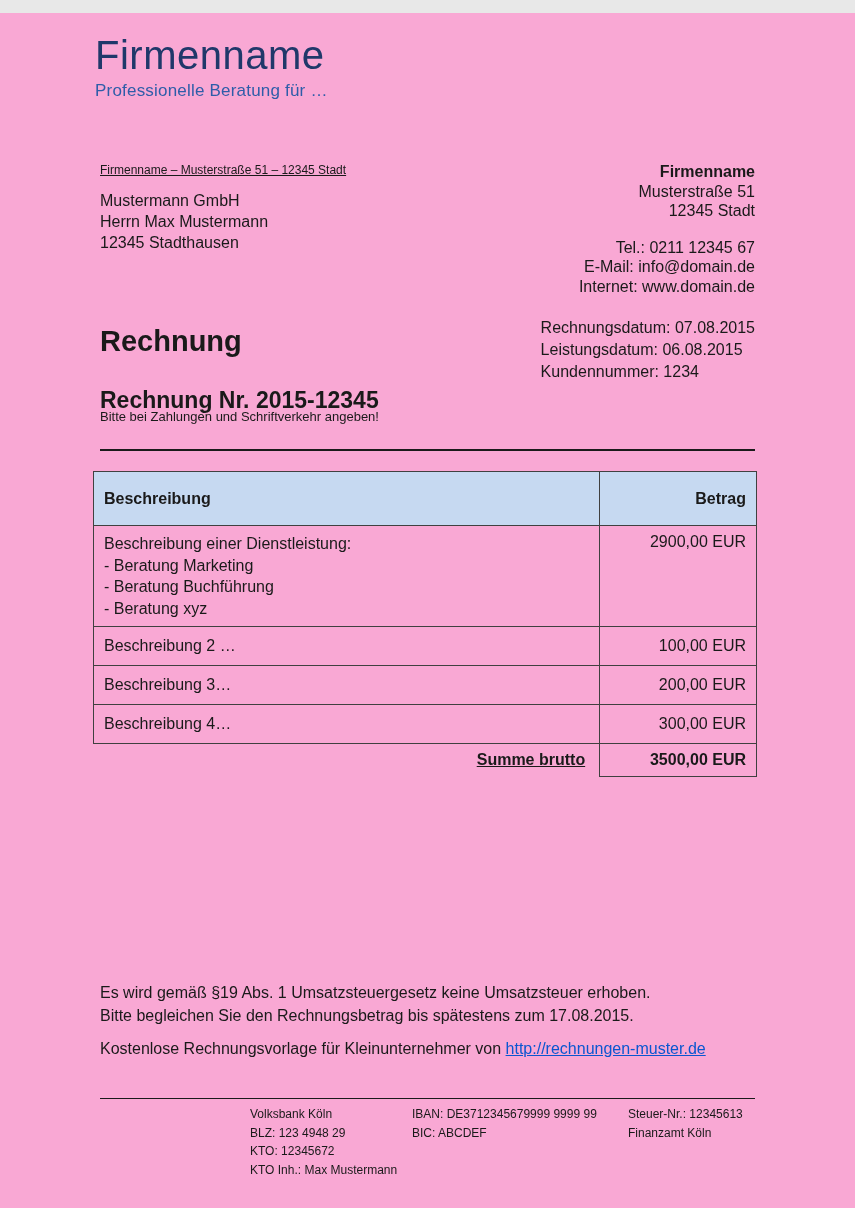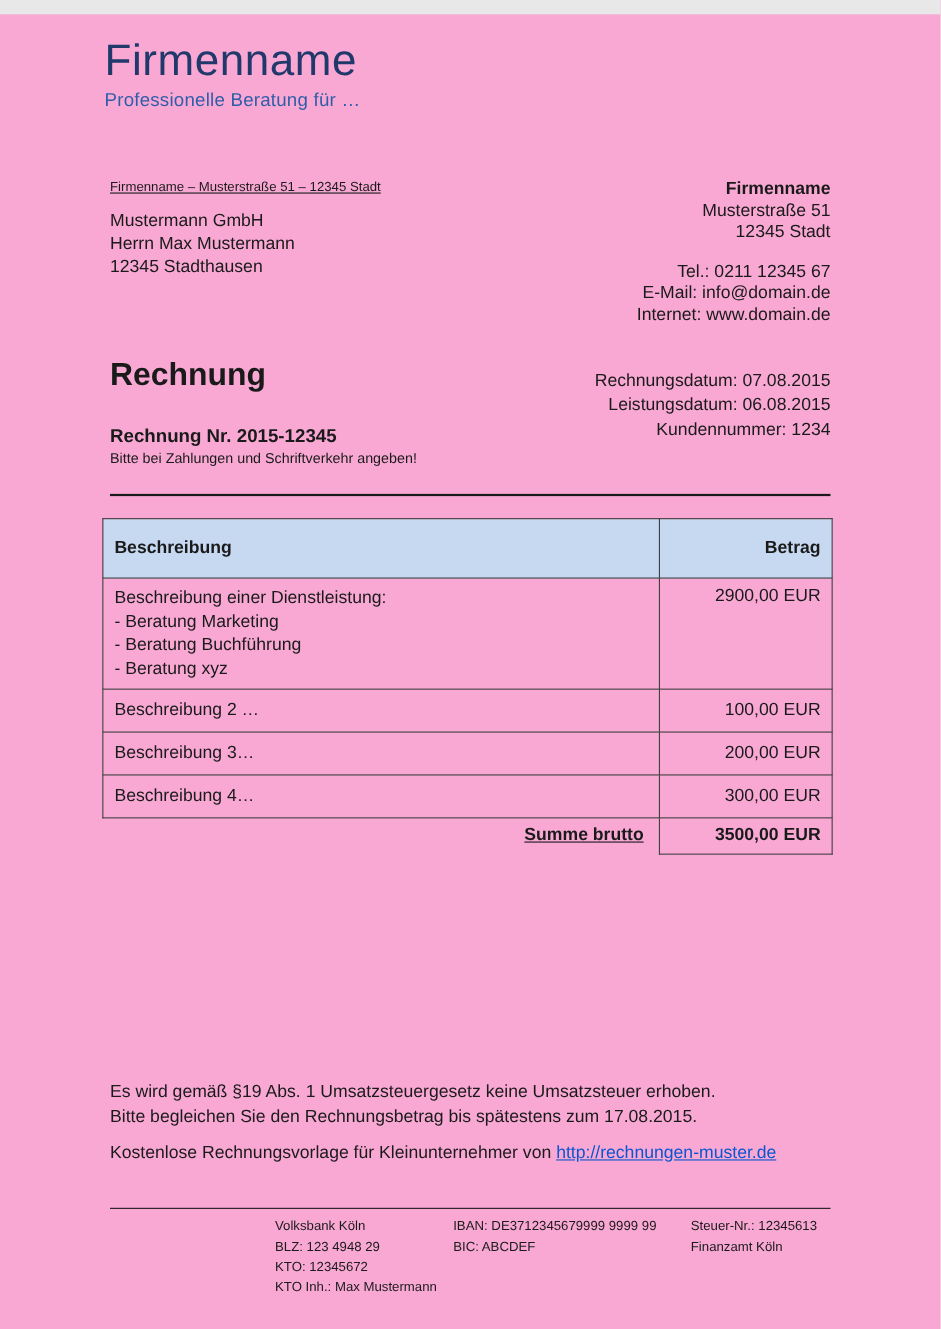--- a/index.html
+++ b/index.html
@@ -50,27 +50,27 @@
   }
   .company-block .co-name { font-weight: bold; }
   .company-block .co-gap { height: 17px; }
 
   
   .invoice-title {
     position: absolute; left: 100px; top: 312px;
     font-size: 29px; font-weight: bold;
   }
   .invoice-meta {
-    position: absolute; right: 100px; top: 323px;
-    text-align: right;
+    position: absolute; right: 100px; top: 304px;
+    text-align: left;
     font-size: 16px; line-height: 22px;
   }
   .invoice-number {
     position: absolute; left: 100px; top: 374px;
-    font-size: 17px; font-weight: bold;
+    font-size: 23px; font-weight: bold;
   }
   .invoice-number-note {
     position: absolute; left: 100px; top: 396px;
     font-size: 13px;
   }
   .divider-rule {
     position: absolute; left: 100px; top: 436px;
     width: 655px; height: 0;
     border-top: 2px solid #1a1a1a;
   }

